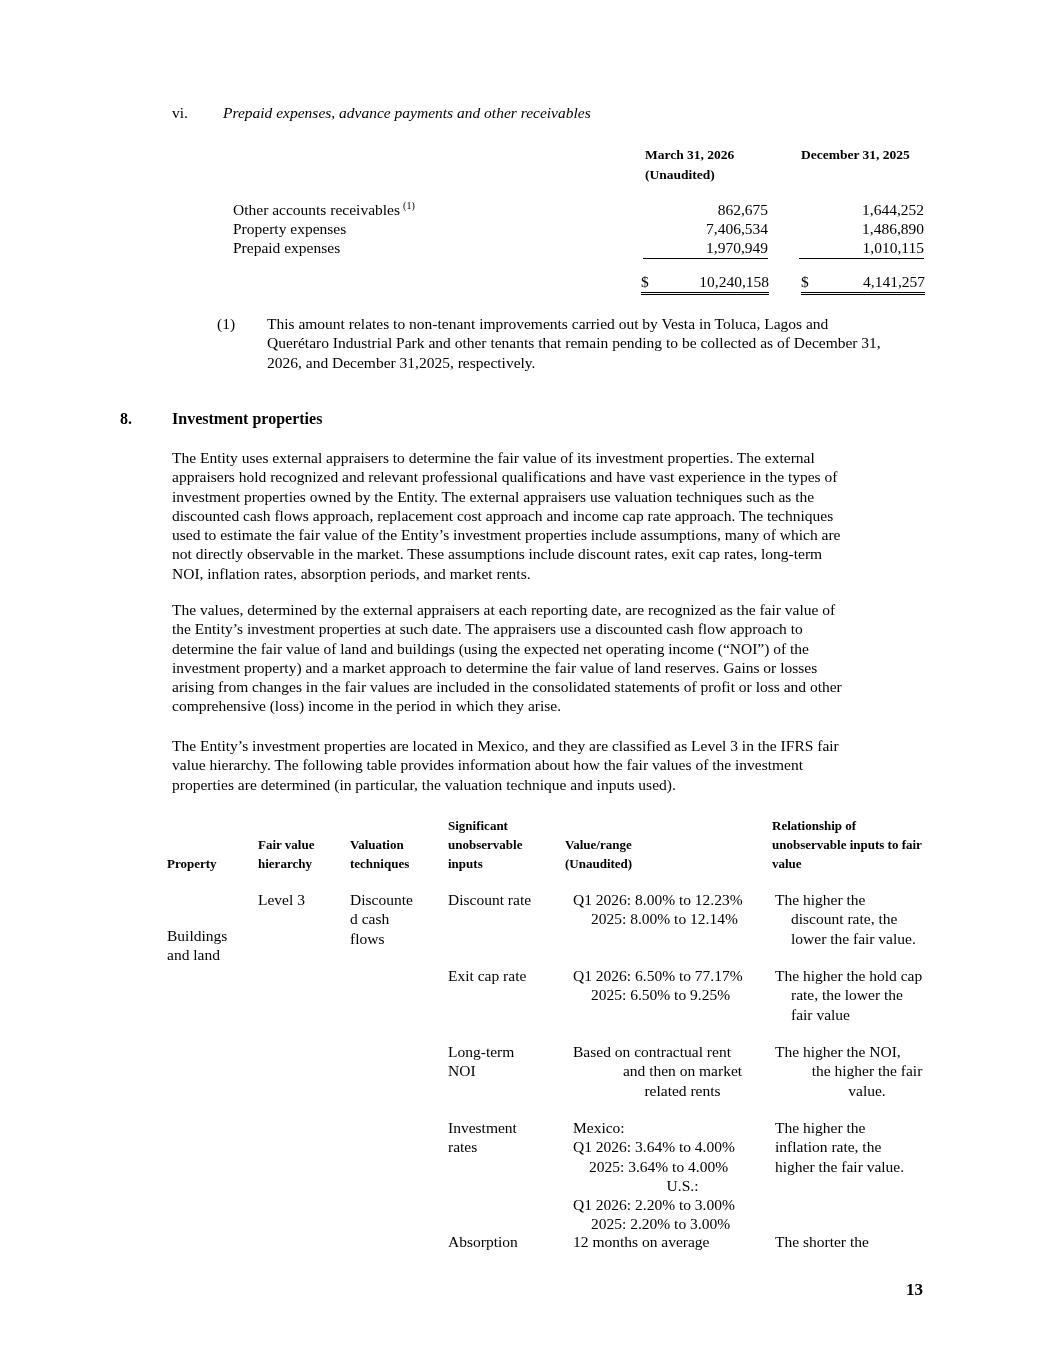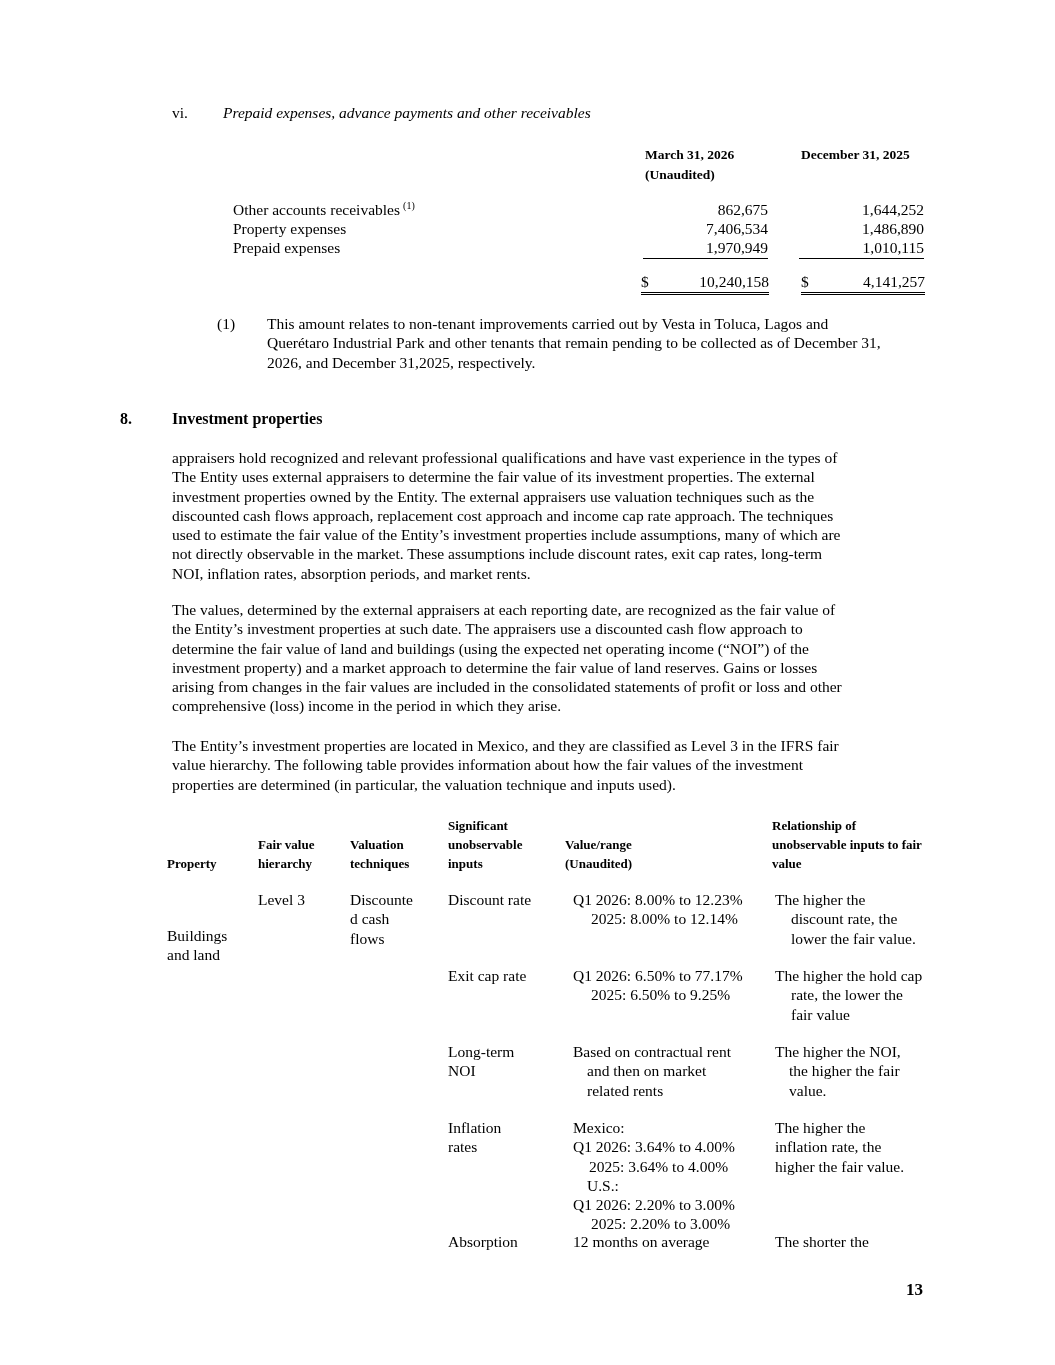--- a/index.html
+++ b/index.html
@@ -12,21 +12,21 @@
   .b{font-weight:bold;}
   .it{font-style:italic;}
   .c{text-align:left;}
   .r{text-align:right;}
   .hdr{font-weight:bold;font-size:13.5px;line-height:19.5px;}
   .th{font-weight:bold;font-size:13px;line-height:19px;}
   .ul{border-bottom:1px solid #000;padding-bottom:1px;}
   .dul{border-bottom:3px double #000;padding-bottom:1px;}
   .flexbt{display:flex;justify-content:space-between;}
   .sup{font-size:10px;vertical-align:super;line-height:0;}
-  .i14{padding-left:14px;}
+  .i14{padding-left:14px;text-align:center;}
   .i16{padding-left:16px;}
   .i18{padding-left:18px;}
   .pgnum{font-size:17px;font-weight:bold;}
 </style>
 </head>
 <body>
 
 <div class="page">
 
   <div class="abs" style="left:172px;top:103px">vi.</div>
@@ -65,22 +65,22 @@
   <div class="abs" style="left:267px;top:314px">
     <div>This amount relates to non-tenant improvements carried out by Vesta in Toluca, Lagos and</div>
     <div>Querétaro Industrial Park and other tenants that remain pending to be collected as of December 31,</div>
     <div>2026, and December 31,2025, respectively.</div>
   </div>
 
   <div class="abs b" style="left:120px;top:409px;font-size:16px">8.</div>
   <div class="abs b" style="left:172px;top:409px;font-size:16px">Investment properties</div>
 
   <div class="abs" style="left:172px;top:448px">
+    <div>The Entity uses external appraisers to determine the fair value of its investment properties. The external</div>
     <div>appraisers hold recognized and relevant professional qualifications and have vast experience in the types of</div>
-    <div>The Entity uses external appraisers to determine the fair value of its investment properties. The external</div>
     <div>investment properties owned by the Entity. The external appraisers use valuation techniques such as the</div>
     <div>discounted cash flows approach, replacement cost approach and income cap rate approach. The techniques</div>
     <div>used to estimate the fair value of the Entity’s investment properties include assumptions, many of which are</div>
     <div>not directly observable in the market. These assumptions include discount rates, exit cap rates, long-term</div>
     <div>NOI, inflation rates, absorption periods, and market rents.</div>
   </div>
 
   <div class="abs" style="left:172px;top:600px">
     <div>The values, determined by the external appraisers at each reporting date, are recognized as the fair value of</div>
     <div>the Entity’s investment properties at such date. The appraisers use a discounted cash flow approach to</div>
@@ -163,21 +163,21 @@
       <div class="i14">and then on market</div>
       <div class="i14">related rents</div>
     </div>
     <div class="abs" style="left:775px;top:1042px;width:170px">
       <div>The higher the NOI,</div>
       <div class="i14">the higher the fair</div>
       <div class="i14">value.</div>
     </div>
 
     <div class="abs c" style="left:448px;top:1118px;width:112px">
-      <div>Inflation</div>
+      <div>Investment</div>
       <div>rates</div>
     </div>
     <div class="abs" style="left:573px;top:1118px;width:205px">
       <div>Mexico:</div>
       <div>Q1 2026: 3.64% to 4.00%</div>
       <div class="i16">2025: 3.64% to 4.00%</div>
       <div class="i14">U.S.:</div>
       <div>Q1 2026: 2.20% to 3.00%</div>
       <div class="i18">2025: 2.20% to 3.00%</div>
     </div>

